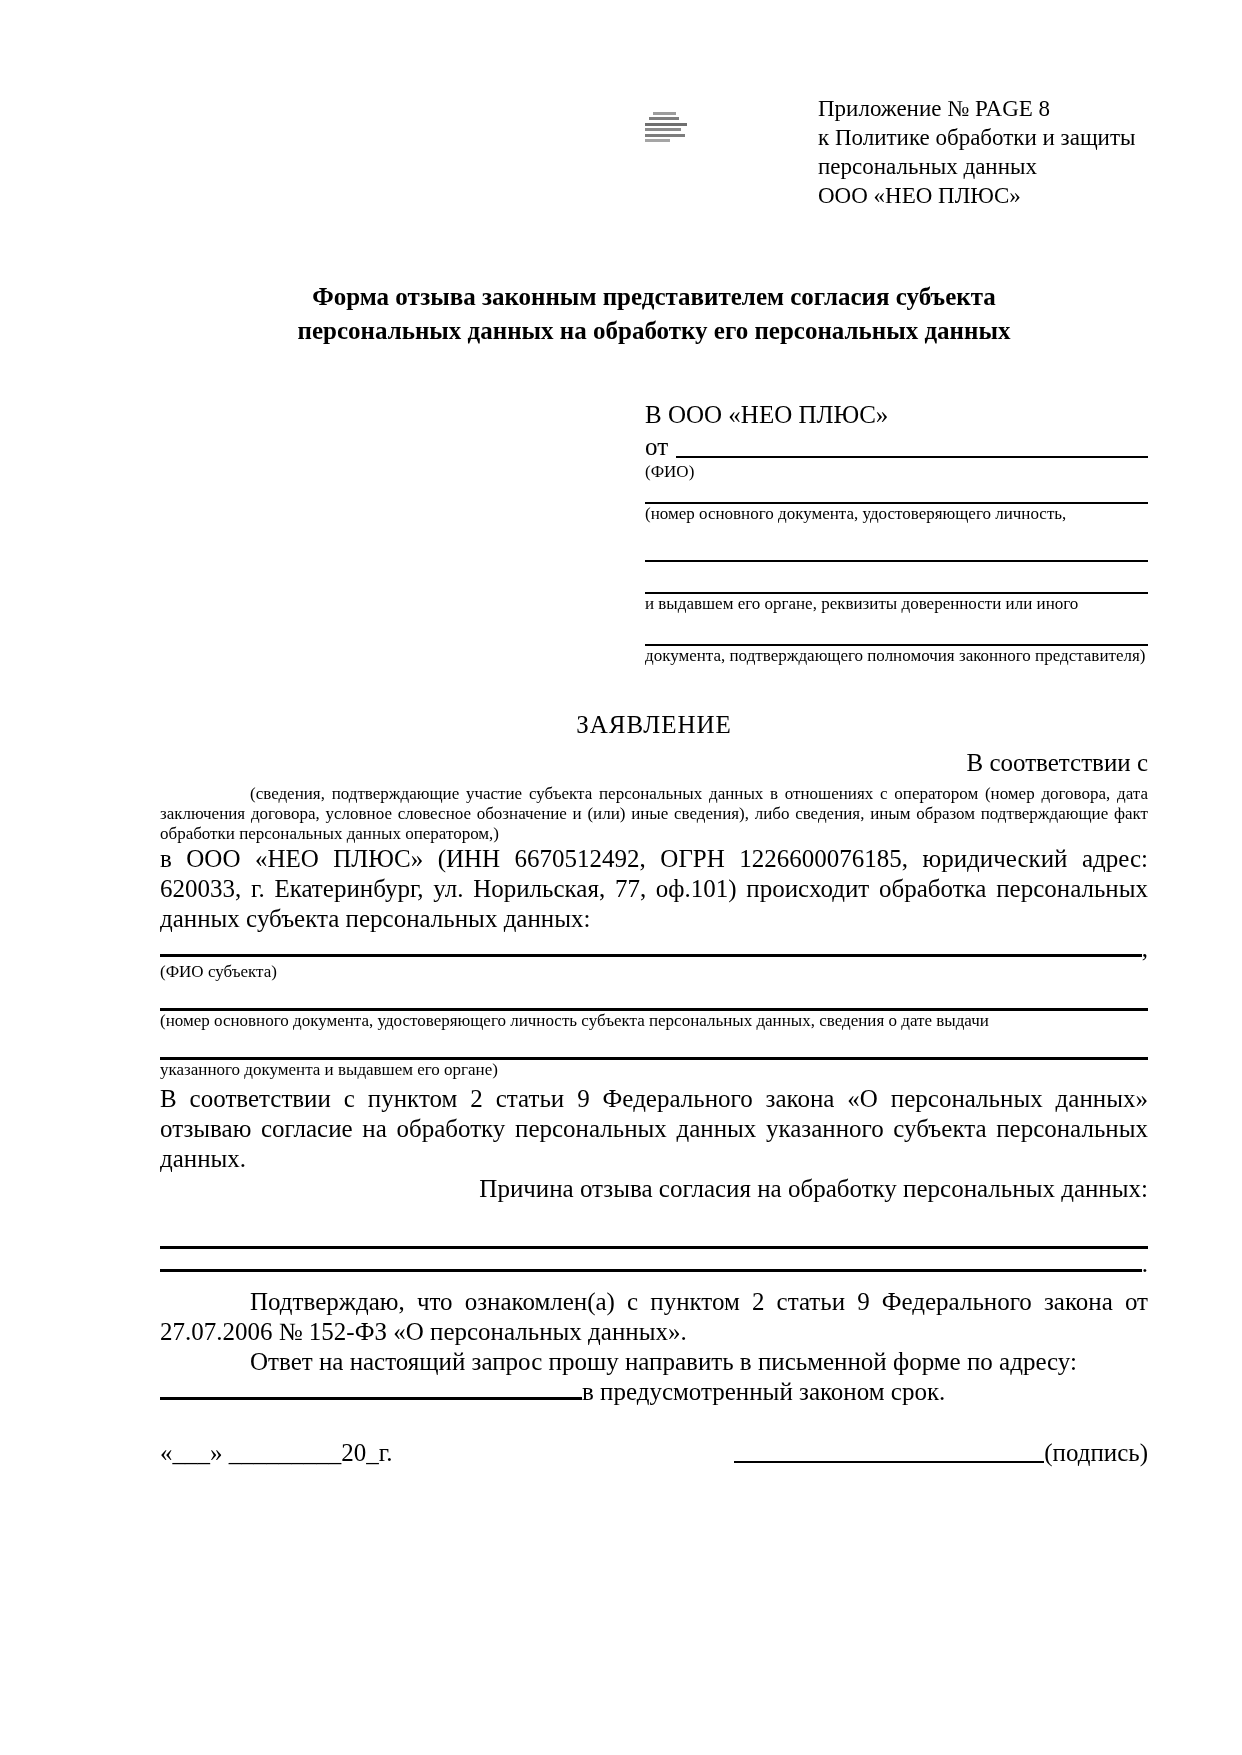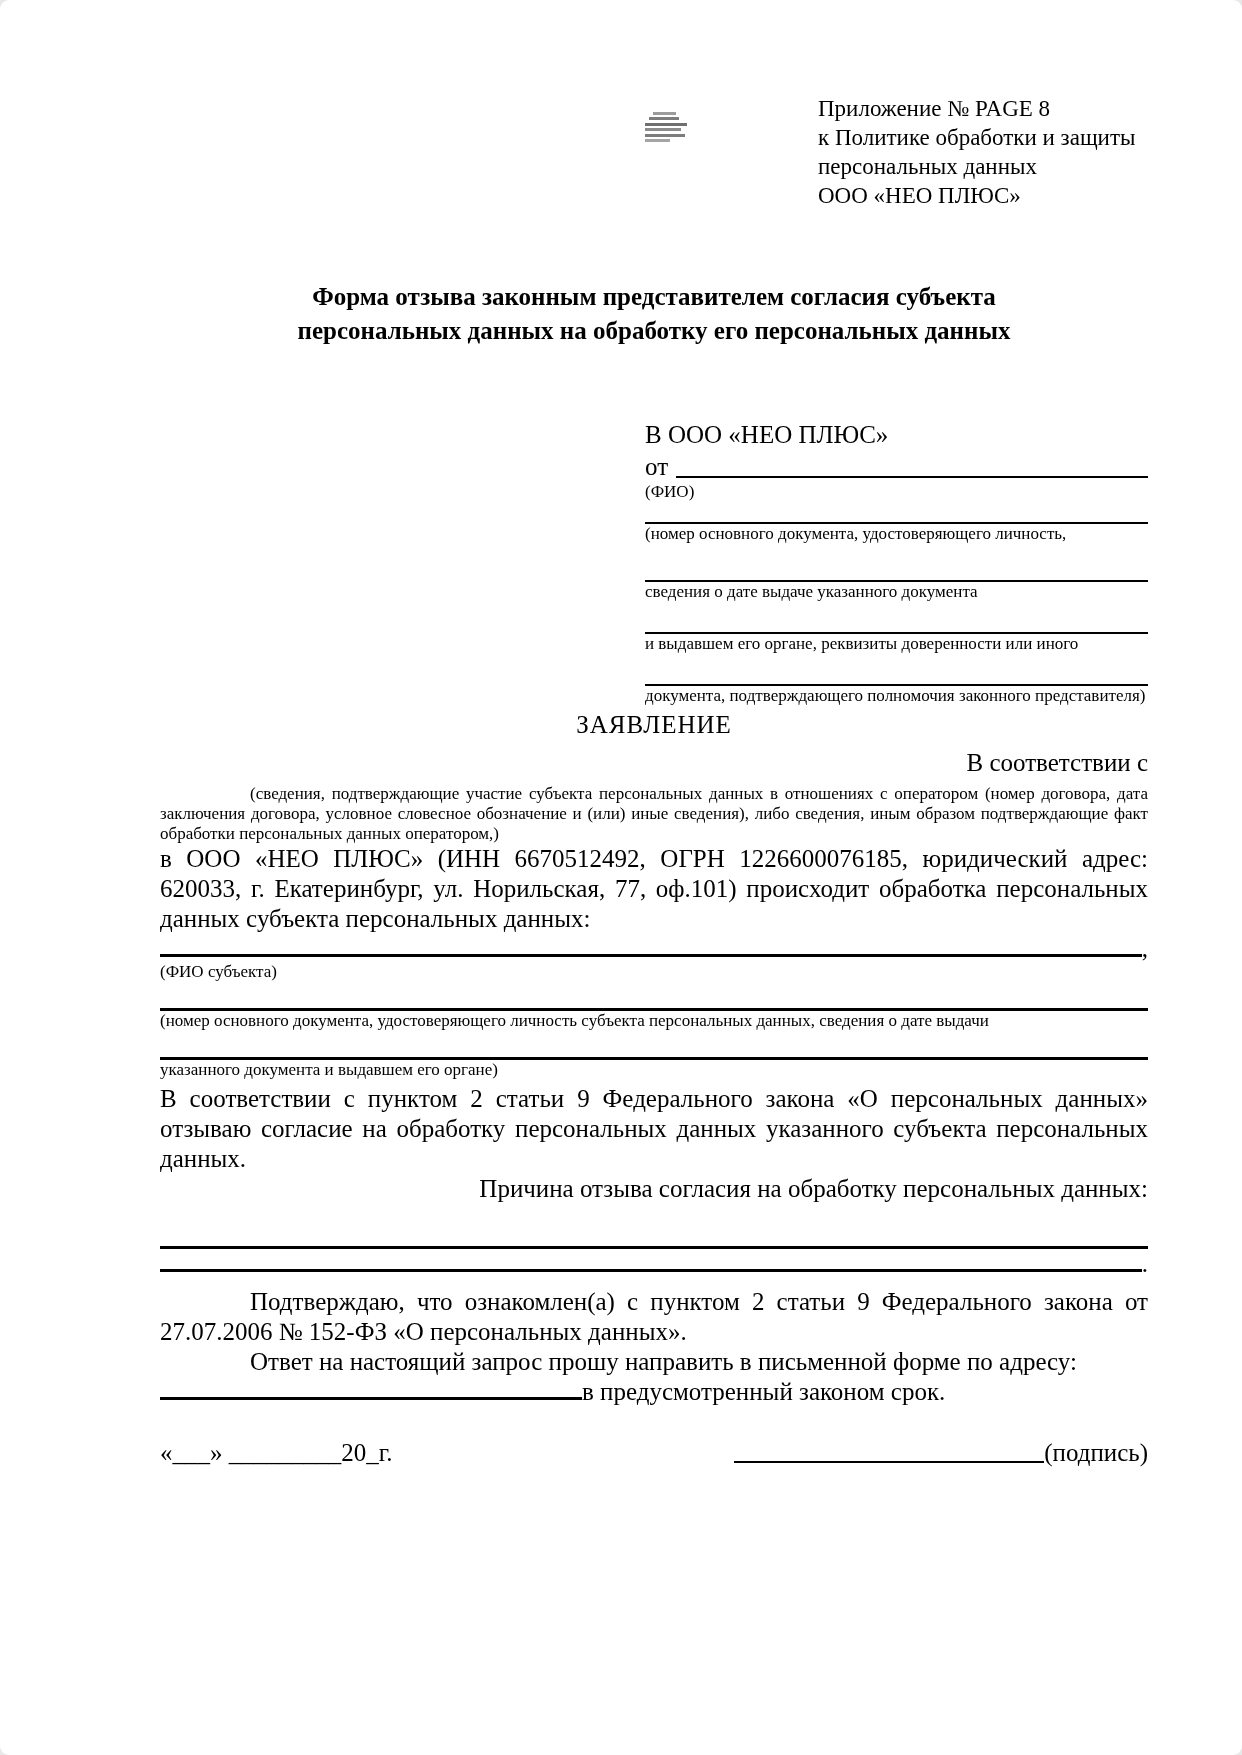--- a/index.html
+++ b/index.html
@@ -6,21 +6,20 @@
   html, body { background: #e8e8e8; }
   .page {
     position: relative;
     width: 1242px;
     height: 1755px;
     margin: 0 auto;
     background: #ffffff;
     font-family: "Liberation Serif", "DejaVu Serif", serif;
     color: #000;
     overflow: hidden;
-    border-radius: 9px;
   }
   
   .doc-icon {
     position: absolute; left: 645px; top: 112px;
     width: 42px; height: 30px;
     display: flex; flex-direction: column; justify-content: space-between;
   }
   .doc-icon i { display: block; height: 3px; background: #8b8b8b; }
   .doc-icon i.b1 { width: 55%; margin-left: 18%; background:#9c9c9c; }
   .doc-icon i.b2 { width: 72%; margin-left: 10%; background:#7d7d7d; }
@@ -33,21 +32,21 @@
     position: absolute; left: 818px; top: 94px;
     font-size: 23px; line-height: 29px;
   }
   .title {
     position: absolute; left: 160px; top: 280px; width: 988px;
     text-align: center; font-weight: bold;
     font-size: 25px; line-height: 34px;
   }
   .addressee {
     position: absolute; left: 645px; top: 400px; width: 503px;
-    font-size: 25px; line-height: 30px; margin-top: 20px;
+    font-size: 25px; line-height: 30px;
   }
   .addr-from { display: flex; align-items: flex-end; margin-top: 2px; }
   .addr-from .lbl { white-space: nowrap; }
   .fill { flex: 1; border-bottom: 2px solid #000; margin: 0 0 4px 8px; }
   .caption { font-size: 17px; line-height: 20px; text-align: left; }
   .addr-blank { height: 0; border-bottom: 2px solid #000; }
   .mt20 { margin-top: 20px; } .mt26 { margin-top: 26px; }
   .mt30 { margin-top: 30px; } .mt36 { margin-top: 36px; }
   .mt10 { margin-top: 10px; } .mt4 { margin-top: 4px; }
 
@@ -109,21 +108,20 @@
     <div class="addr-from">
       <span class="lbl">от</span>
       <span class="fill"></span>
     </div>
     <div class="caption">(ФИО)</div>
 
     <div class="addr-blank mt20"></div>
     <div class="caption">(номер основного документа, удостоверяющего личность,</div>
 
     <div class="addr-blank mt36"></div>
-    <div class="caption">сведения о дате выдаче указанного документа</div>
 
     <div class="addr-blank mt30"></div>
     <div class="caption">и выдавшем его органе, реквизиты доверенности или иного</div>
 
     <div class="addr-blank mt30"></div>
     <div class="caption">документа, подтверждающего полномочия законного представителя)</div>
   </div>
 
   <div class="main">
 

